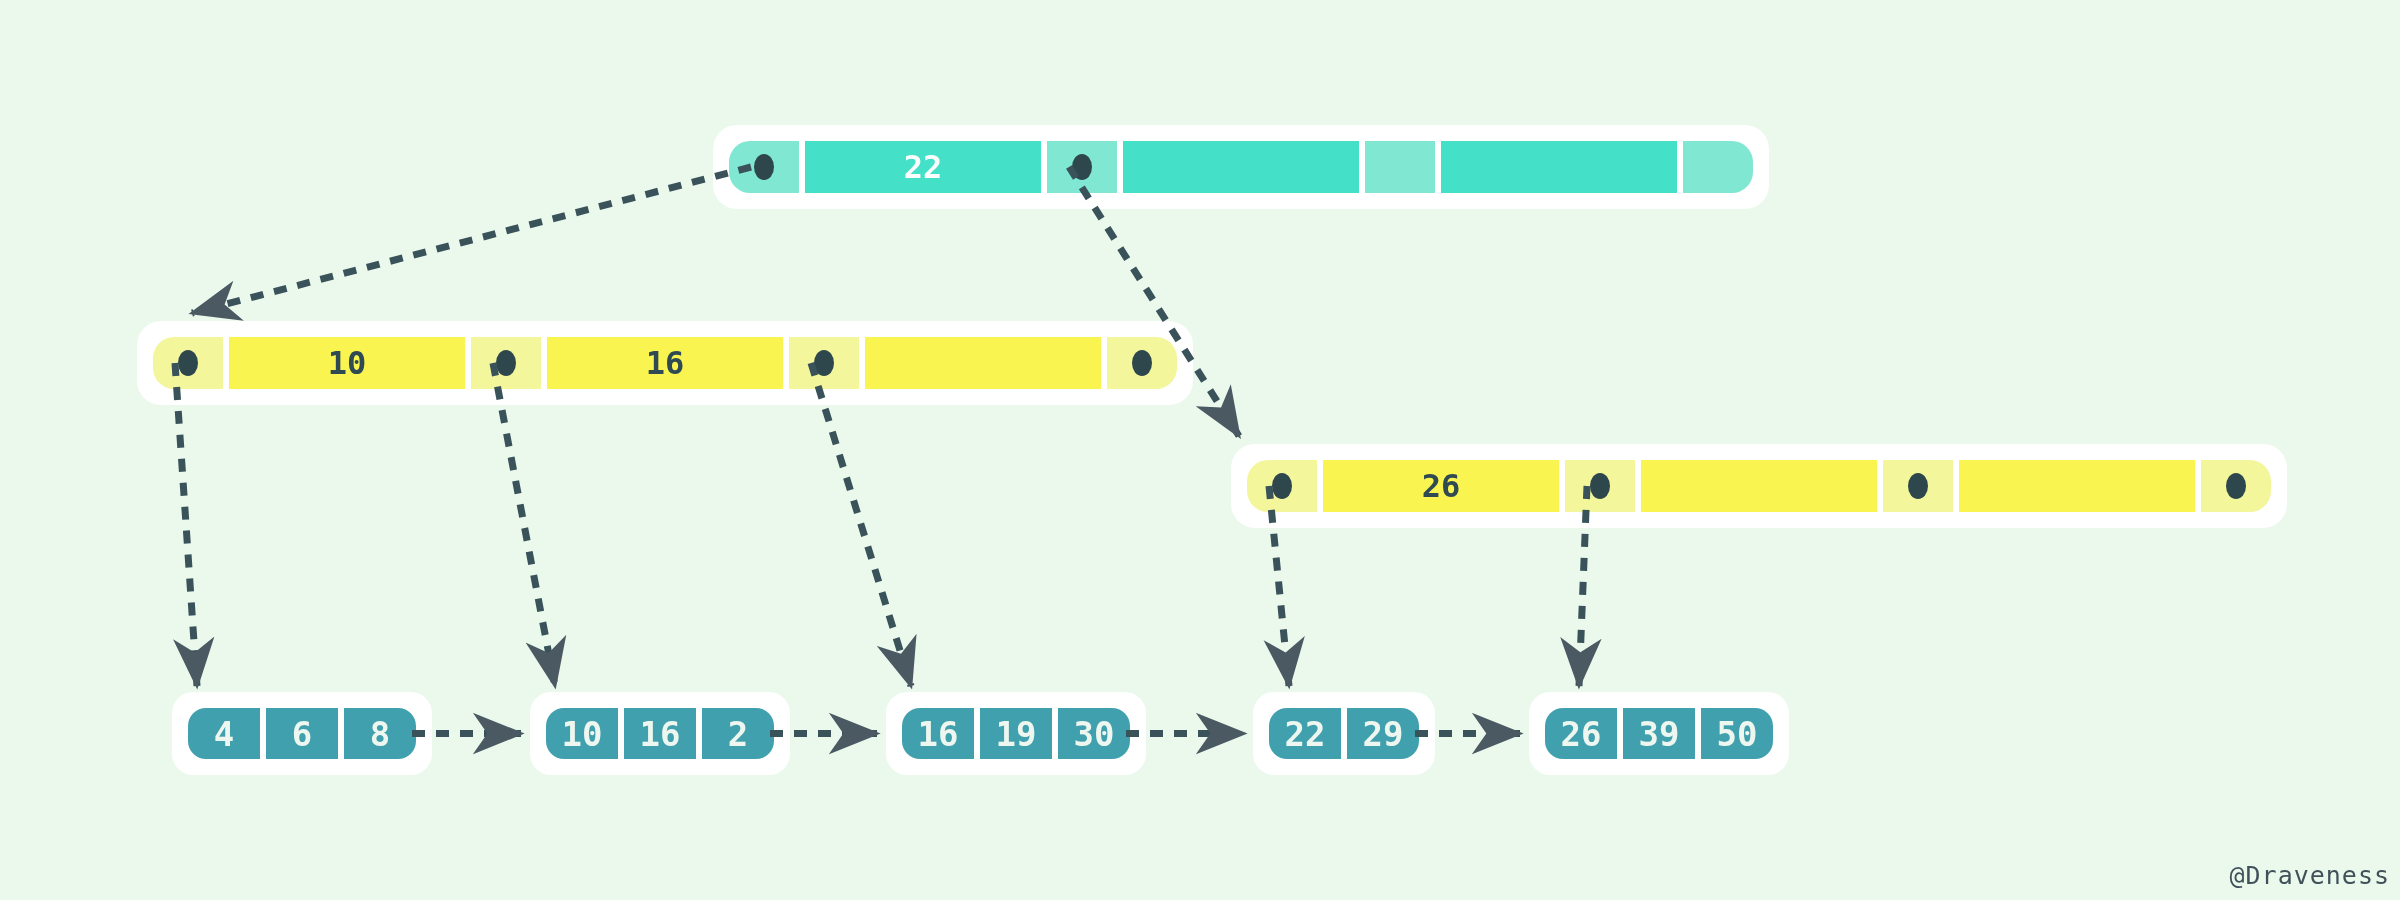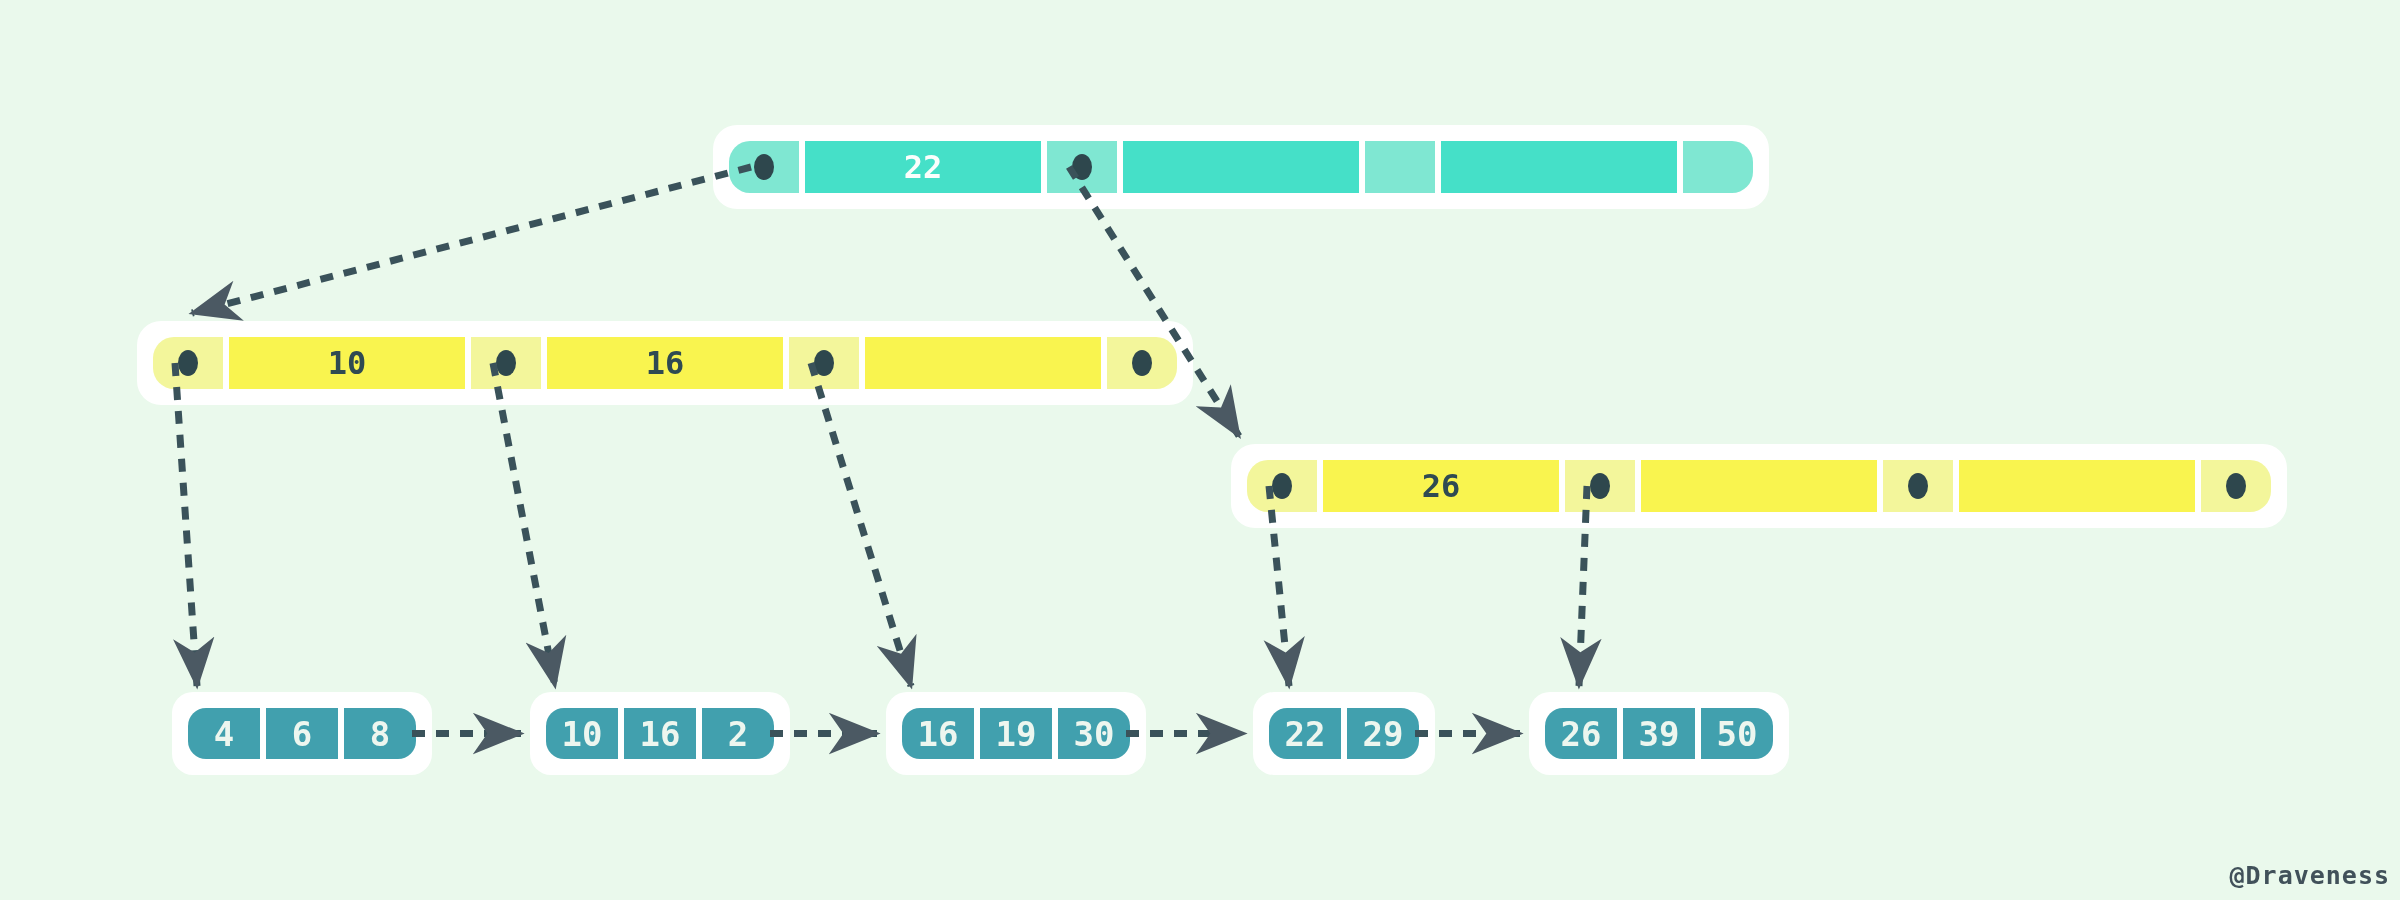--- a/index.html
+++ b/index.html
@@ -28,21 +28,21 @@
     font-weight:700;font-size:34px;}
   .internal > :first-child{border-radius:21px 0 0 21px;}
   .internal > :last-child{border-radius:0 21px 21px 0;}
   .leaf > :first-child{border-radius:18px 0 0 18px;}
   .leaf > :last-child{border-radius:0 18px 18px 0;}
   .teal .key-cell{background:var(--teal-dark);color:var(--root-text);}
   .teal .ptr-cell{background:var(--teal-light);}
   .yellow .key-cell{background:var(--yellow-bright);color:var(--key-text);}
   .yellow .ptr-cell{background:var(--yellow-light);}
   .dot{width:20px;height:26px;border-radius:50%;background:var(--dot);}
-  .watermark{position:absolute;right:10px;bottom:10px;font-weight:700;
+  .watermark{position:absolute;right:10px;bottom:10px;font-weight:400;
     font-size:25px;color:var(--watermark);letter-spacing:1px;}
 </style>
 </head>
 <body>
 
 <div class="stage" id="stage">
   <svg class="edges" id="edges" width="2400" height="900">
     <defs>
       <marker id="arrowhead" viewBox="0 0 10 8" refX="9.3" refY="4" markerWidth="7.4" markerHeight="6" orient="auto" markerUnits="strokeWidth">
         <path d="M0,0 L10,4 L0,8 L2.8,4 Z" fill="var(--arrowhead)"></path>

